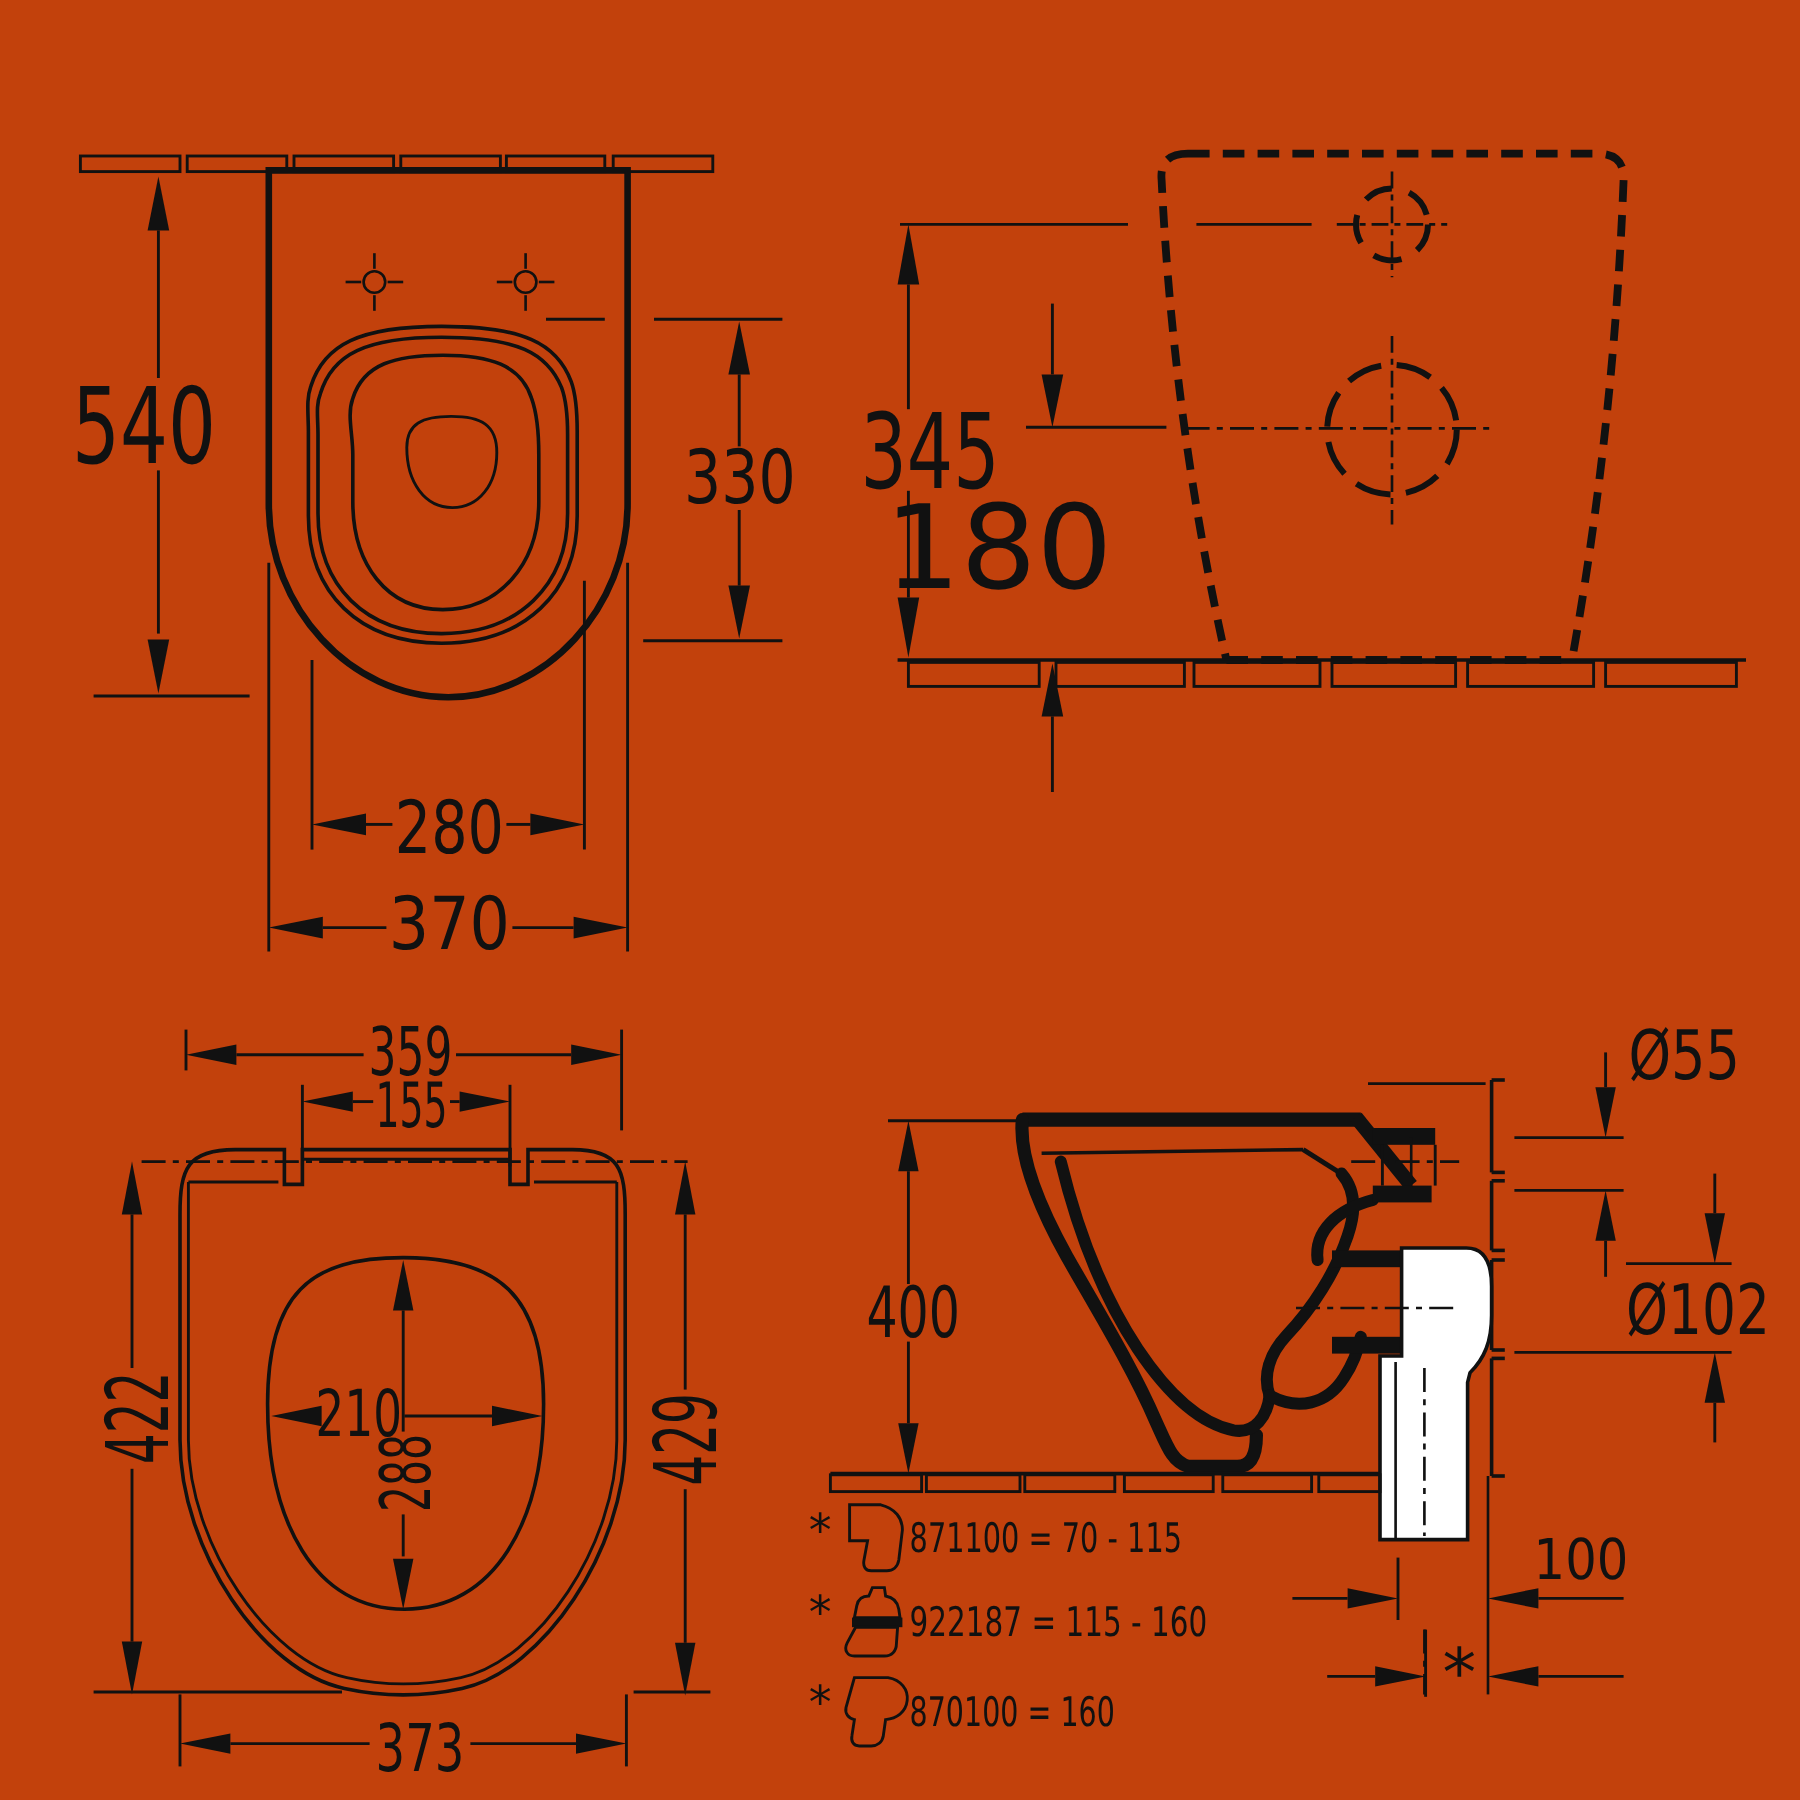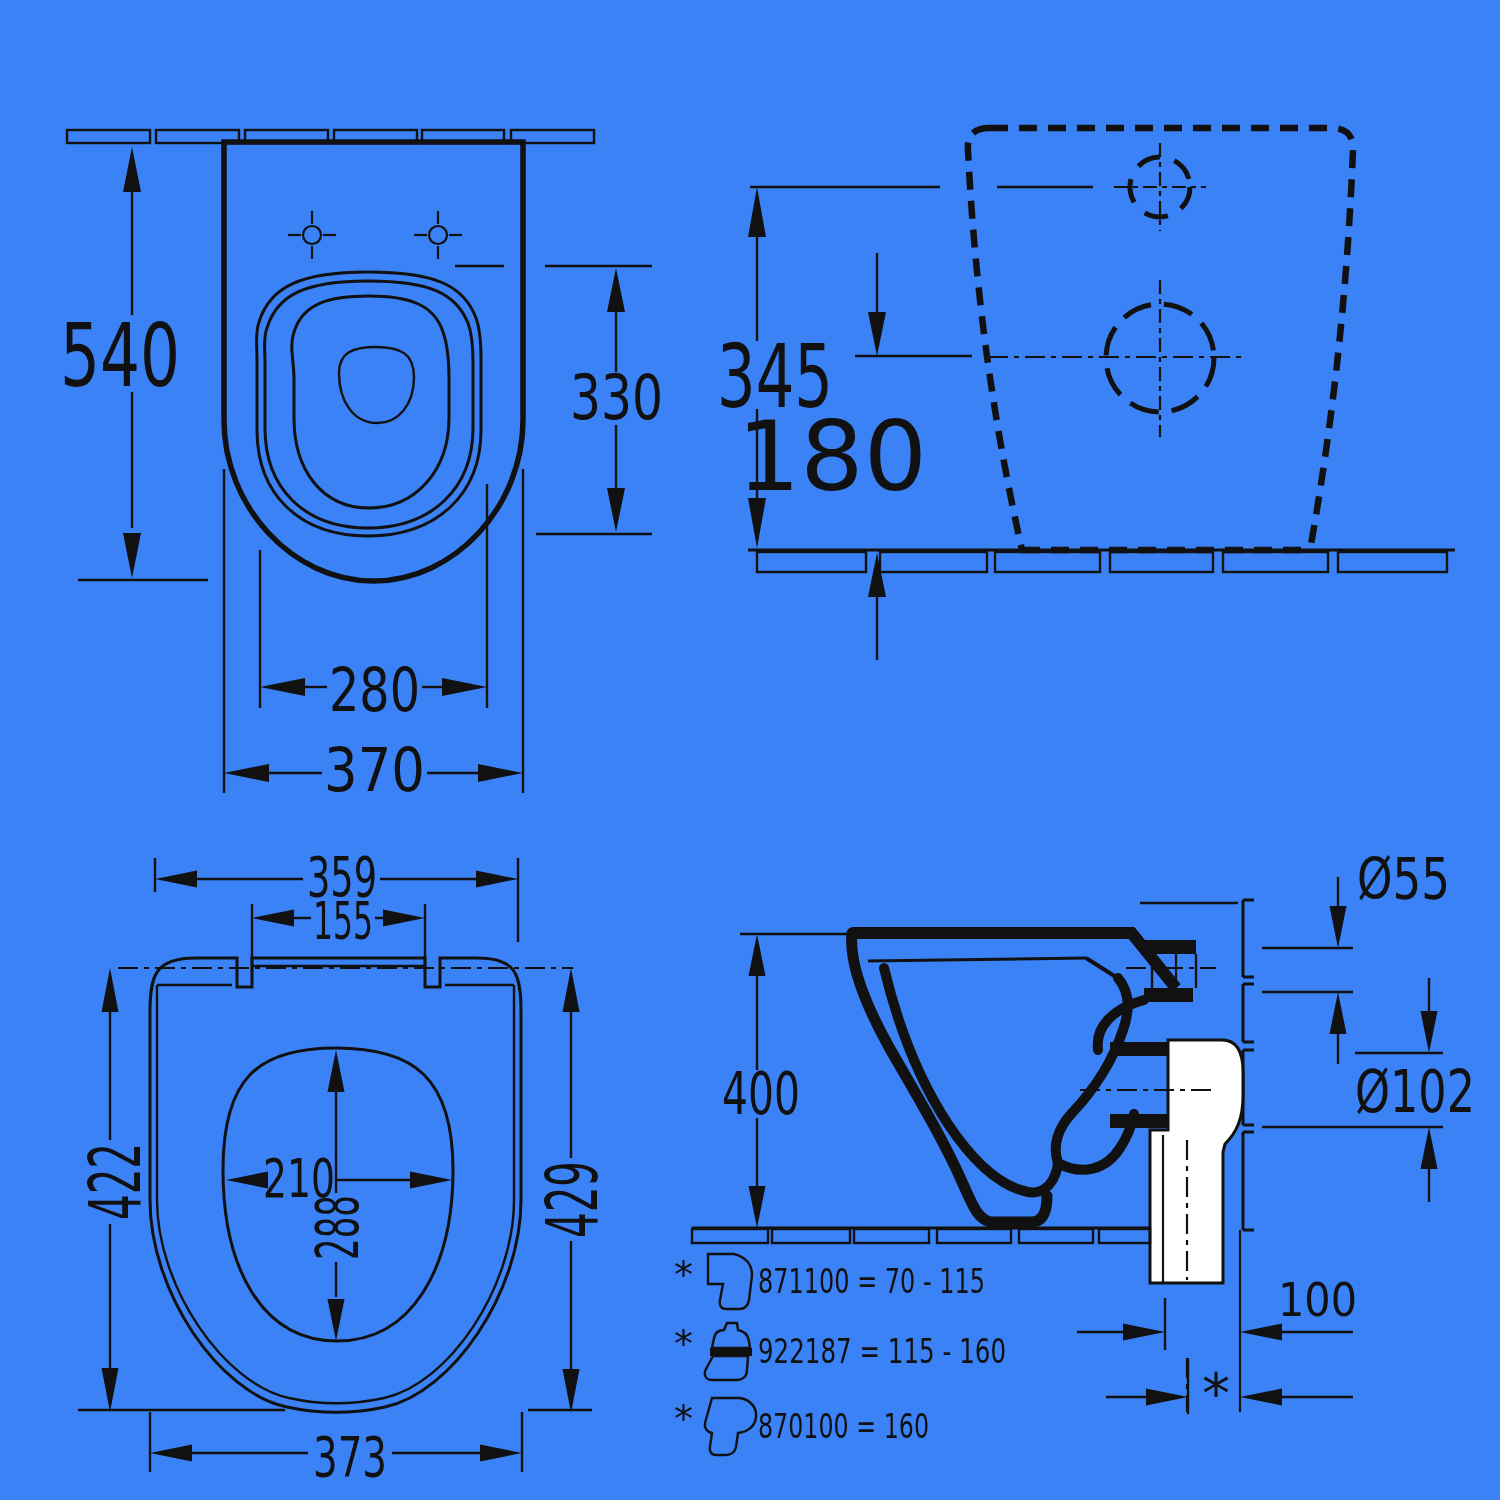--- a/index.html
+++ b/index.html
@@ -1,16 +1,16 @@
 <!DOCTYPE html>
 <html><head>
 <meta charset="utf-8">
 <style>
   html,body{margin:0;padding:0;background:#fff;}
-  #stage{position:relative;width:1500px;height:1500px;background:#3b82f6;overflow:hidden;}
+  #stage{position:relative;width:1500px;height:1500px;background:#c2410c;overflow:hidden;}
   svg{display:block;width:1500px;height:1500px;}
   .s{stroke:#111;fill:none;stroke-linecap:butt;}
   .w2{stroke-width:2.2}.w24{stroke-width:2.4}.w3{stroke-width:3}.w4{stroke-width:4}
   .w55{stroke-width:5.5}
   .w10{stroke-width:10;stroke-linecap:round;stroke-linejoin:round}
   .w11{stroke-width:11;stroke-linecap:round;stroke-linejoin:round}
   .w12{stroke-width:12}
   .f{fill:#111;stroke:none}
   .wf{fill:#fff;stroke:#111;stroke-width:3}
   .df{stroke-dasharray:18 11}

